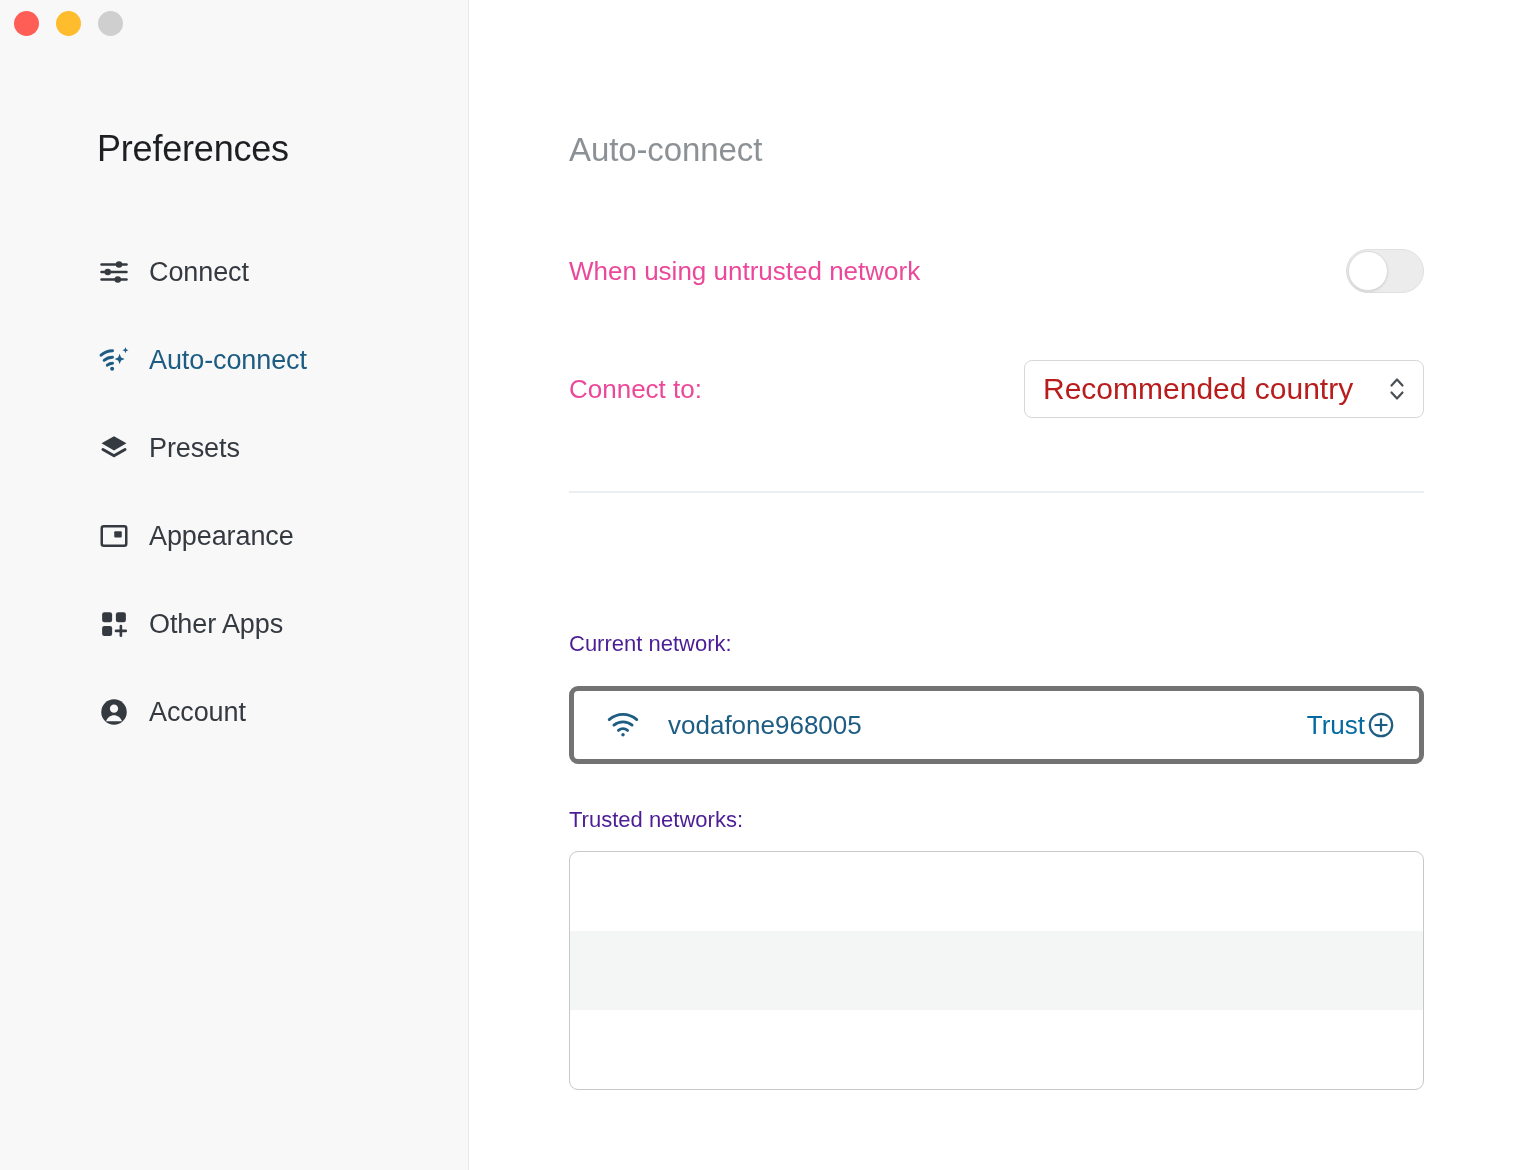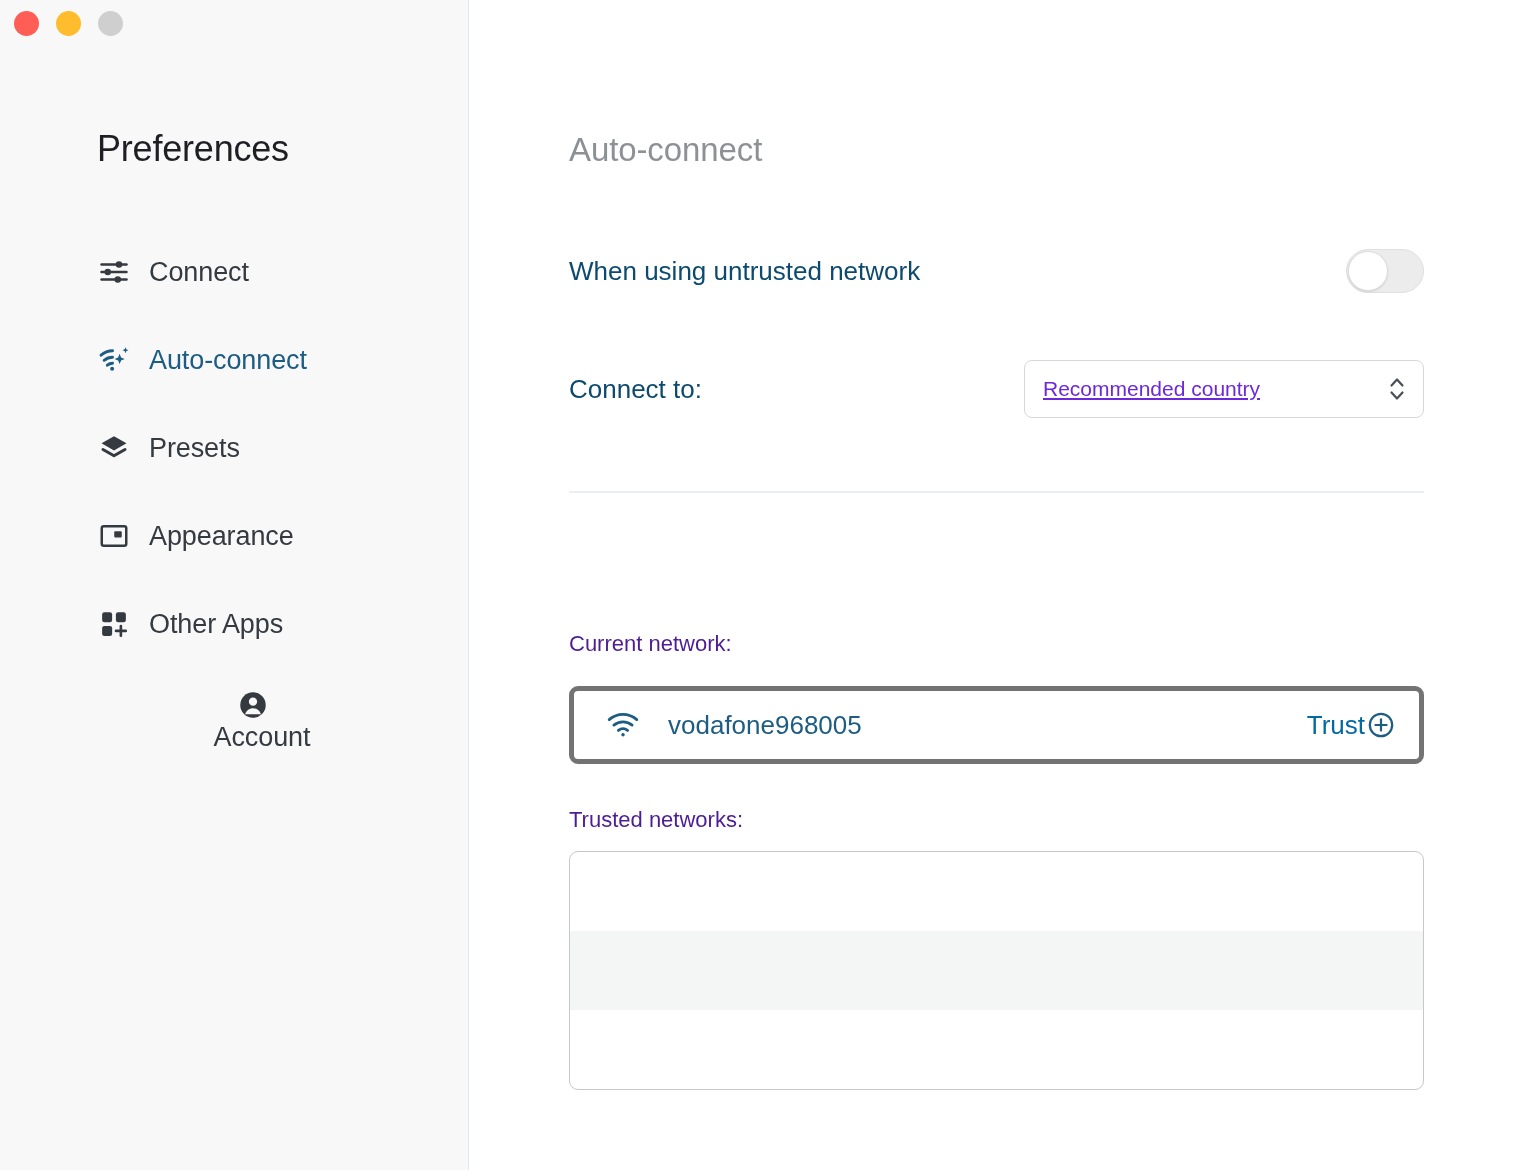--- a/index.html
+++ b/index.html
@@ -72,21 +72,21 @@
     width: 330px;
   }
   .nav-item {
     display: flex;
     align-items: center;
     height: 48px;
     margin-bottom: 40px;
     color: #343a40;
     cursor: default;
   }
-  .nav-item:last-child { margin-bottom: 0; flex-direction: column; }
+  .nav-item:last-child { margin-bottom: 0; }
   .nav-item.active { color: #1d5c83; }
   .nav-icon {
     width: 34px;
     height: 34px;
     flex: 0 0 34px;
     display: flex;
     align-items: center;
     justify-content: center;
     margin-right: 18px;
   }
@@ -122,21 +122,21 @@
     top: 248px;
     left: 100px;
     width: 855px;
     height: 46px;
     display: flex;
     align-items: center;
     justify-content: space-between;
   }
   .row-label {
     font-size: 26px;
-    color: #0c4a6e;
+    color: #ec4899;
     font-weight: 400;
     white-space: nowrap;
   }
   .toggle {
     width: 78px;
     height: 44px;
     border-radius: 22px;
     background: #ececec;
     border: 1px solid #e0e0e0;
     box-sizing: border-box;
@@ -175,25 +175,24 @@
     border-radius: 8px;
     background: #ffffff;
     display: flex;
     align-items: center;
     justify-content: space-between;
     padding: 0 16px 0 18px;
     cursor: pointer;
     flex: 0 0 400px;
   }
   .select-value {
-    font-size: 21px;
-    color: #6d28d9;
+    font-size: 30px;
+    color: #b91c1c;
     white-space: nowrap;
     overflow: hidden;
-    text-decoration: underline;
   }
   .stepper {
     width: 20px;
     height: 32px;
     flex: 0 0 20px;
     display: flex;
     align-items: center;
     justify-content: center;
   }
 

